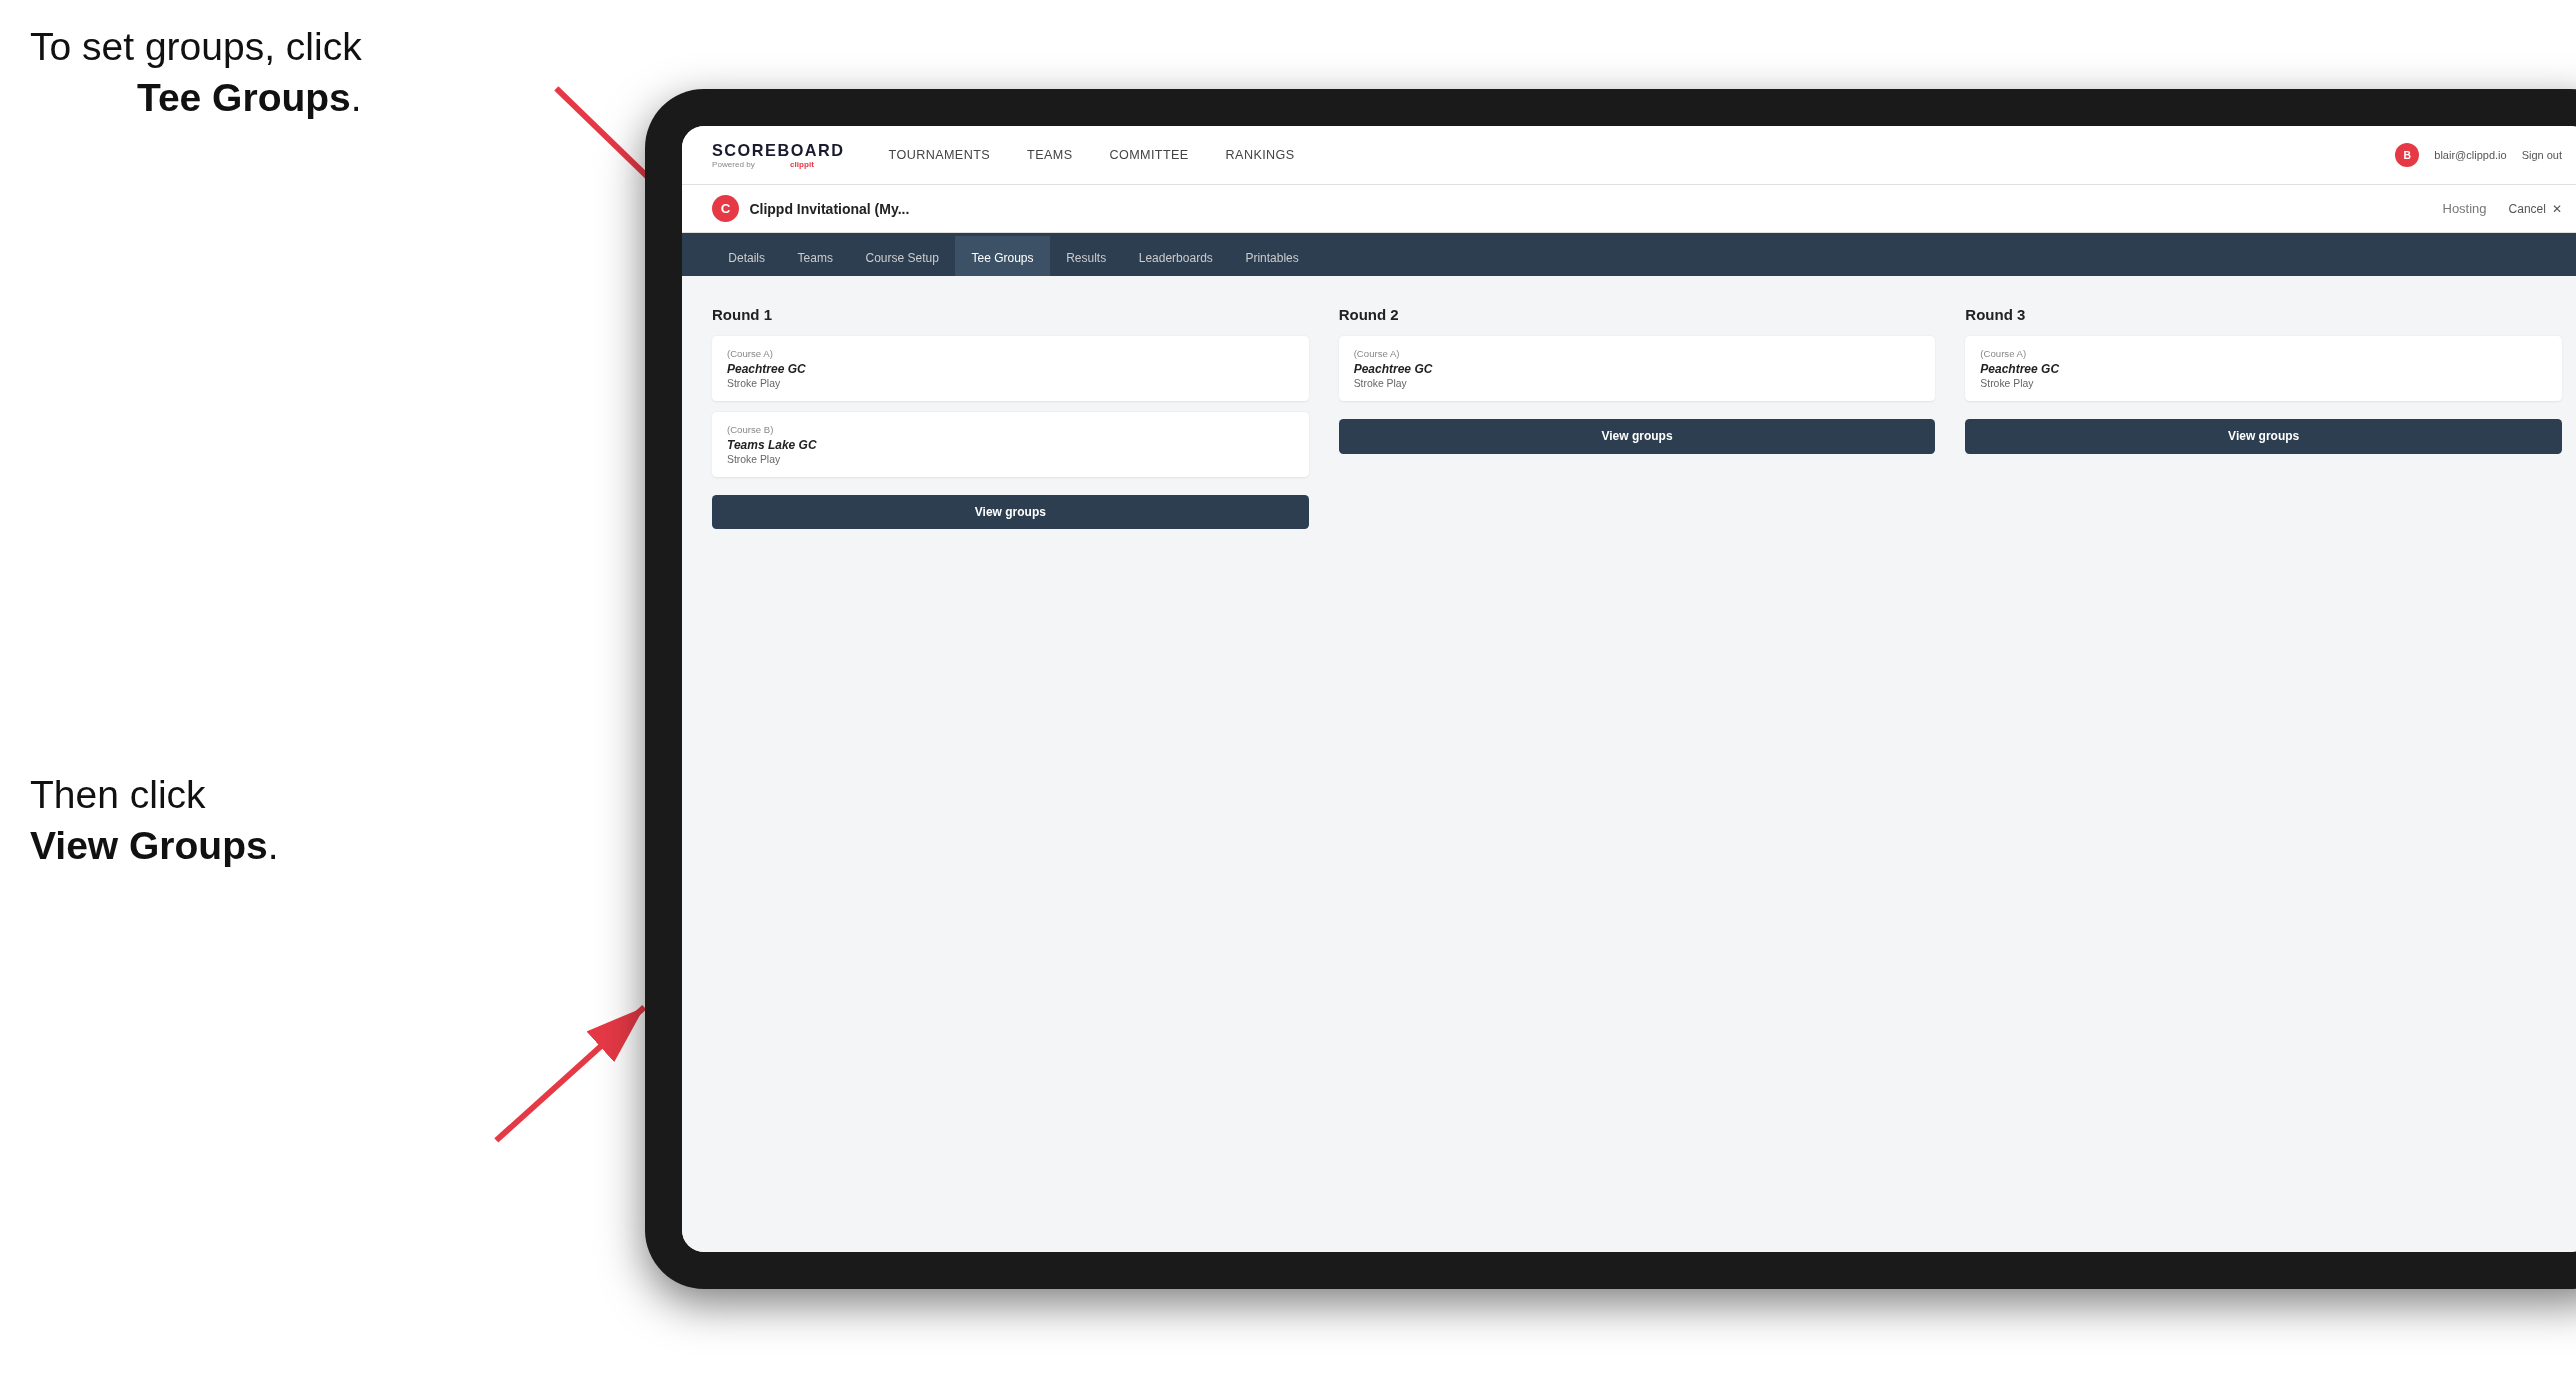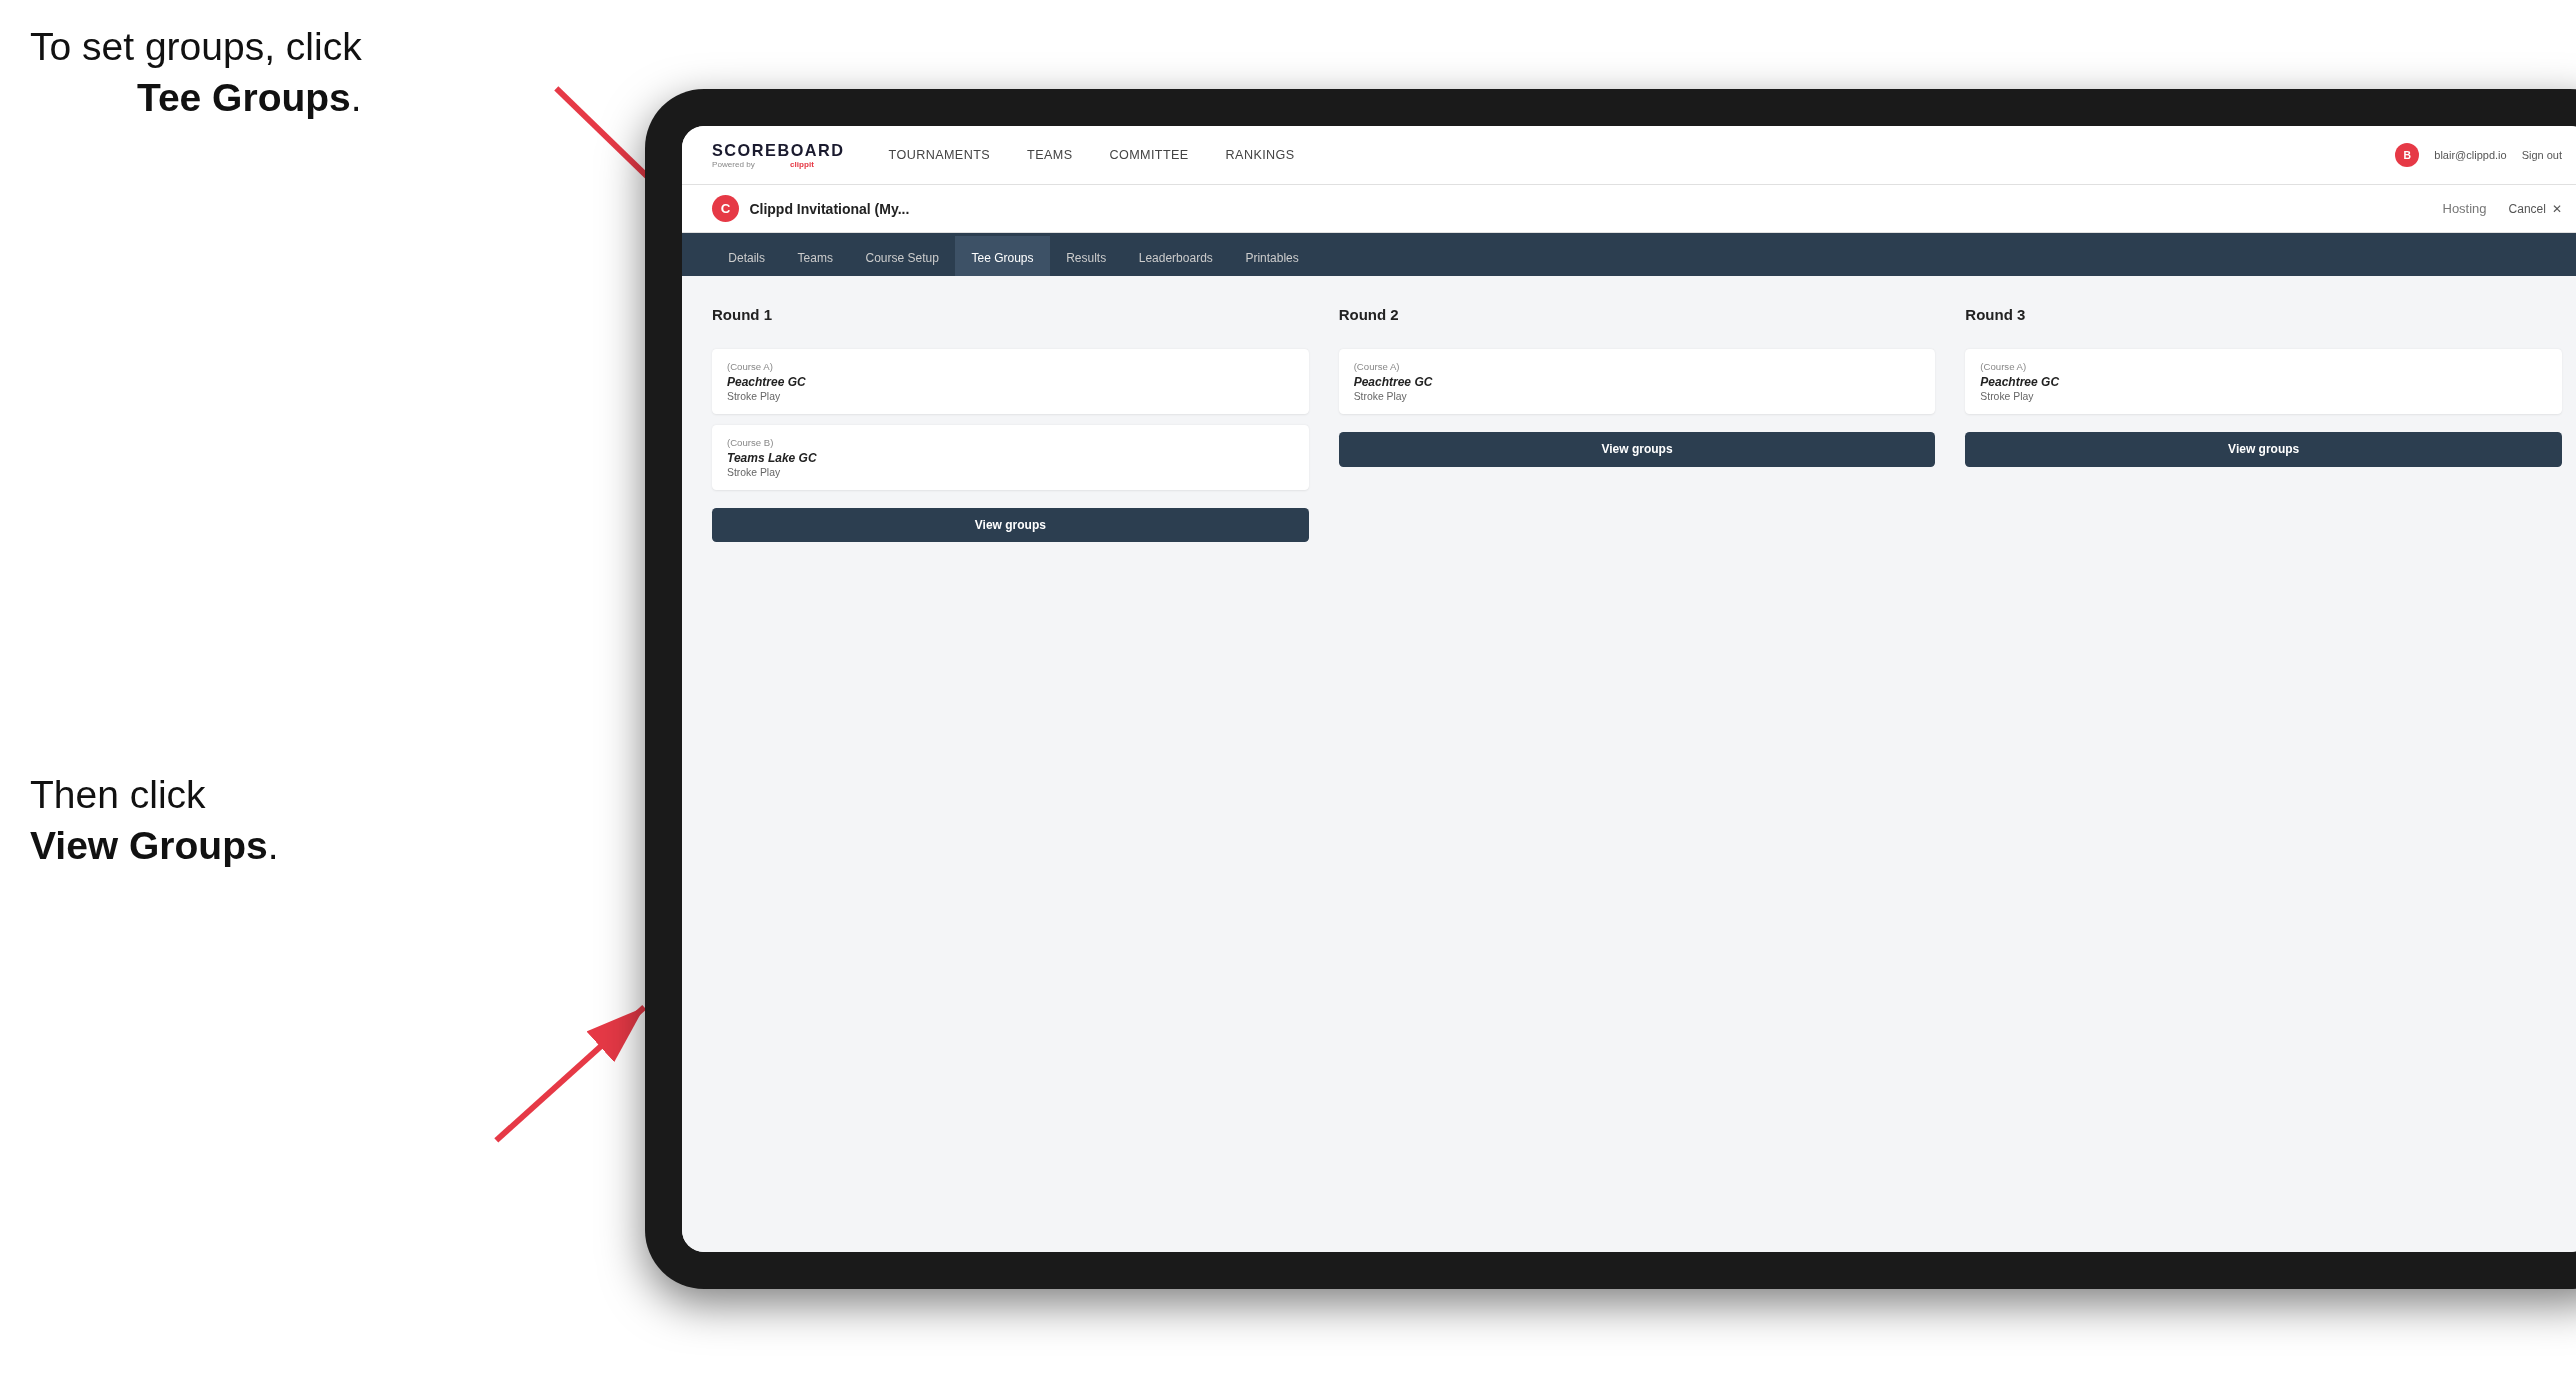--- a/index.html
+++ b/index.html
@@ -215,21 +215,21 @@
     }
 
     .round-column {
       flex: 1;
     }
 
     .round-title {
       font-size: 15px;
       font-weight: 700;
       color: #222;
-      margin-bottom: 26px;
+      margin-bottom: 13px;
     }
 
     .course-card {
       background: #ffffff;
       border-radius: 4.4px;
       padding: 12px 15px;
       margin-bottom: 10.4px;
       box-shadow: 0 0.7px 2.2px rgba(0,0,0,0.08);
     }
 

